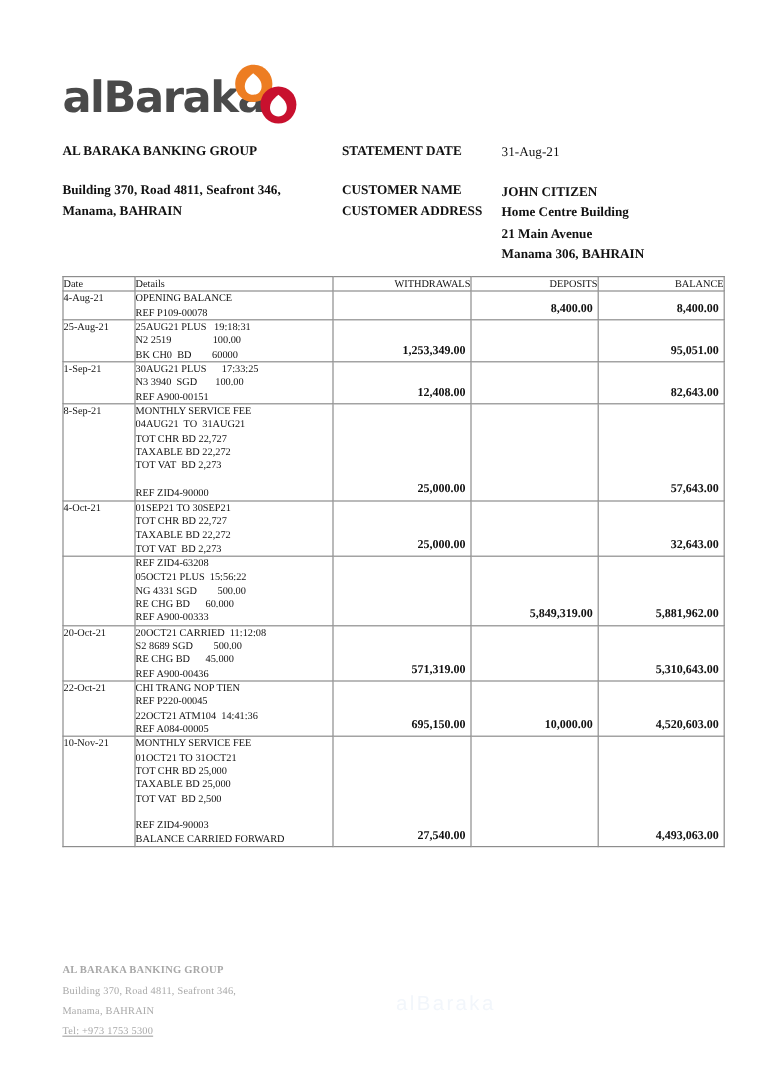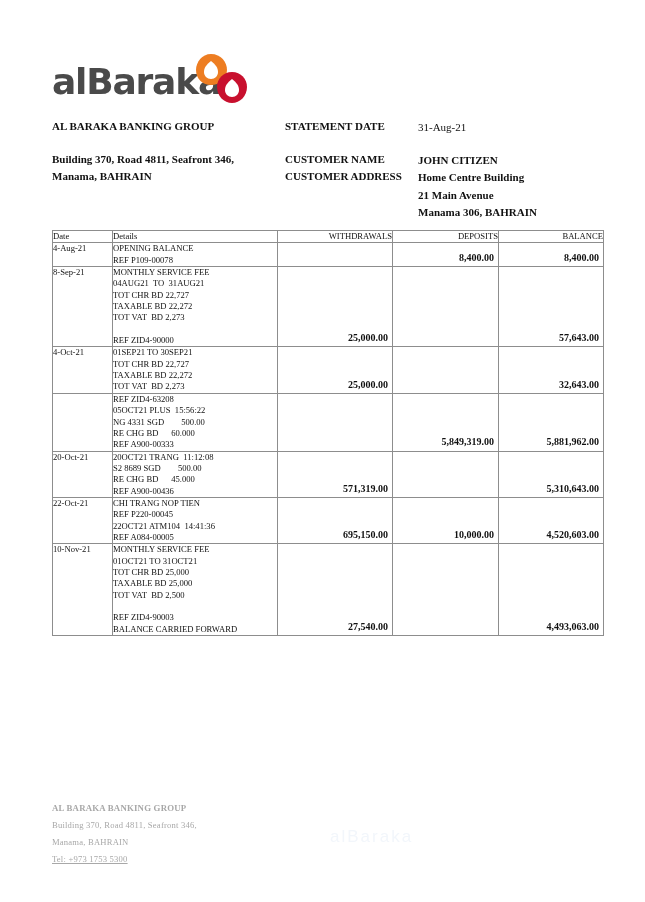--- a/index.html
+++ b/index.html
@@ -219,20 +219,54 @@
               <span class="amt"></span>
             </td>
             <td class="c-amt">
               <span class="amt">8,400.00</span>
             </td>
             <td class="c-amt">
               <span class="amt">8,400.00</span>
             </td>
           </tr>
           <tr>
+            <td class="c-date">25-Aug-21</td>
+            <td class="c-det">
+              <div class="dl">25AUG21 PLUS   19:18:31</div>
+              <div class="dl">N2 2519                100.00</div>
+              <div class="dl">BK CH0  BD        60000</div>
+            </td>
+            <td class="c-amt">
+              <span class="amt">1,253,349.00</span>
+            </td>
+            <td class="c-amt">
+              <span class="amt"></span>
+            </td>
+            <td class="c-amt">
+              <span class="amt">95,051.00</span>
+            </td>
+          </tr>
+          <tr>
+            <td class="c-date">1-Sep-21</td>
+            <td class="c-det">
+              <div class="dl">30AUG21 PLUS      17:33:25</div>
+              <div class="dl">N3 3940  SGD       100.00</div>
+              <div class="dl">REF A900-00151</div>
+            </td>
+            <td class="c-amt">
+              <span class="amt">12,408.00</span>
+            </td>
+            <td class="c-amt">
+              <span class="amt"></span>
+            </td>
+            <td class="c-amt">
+              <span class="amt">82,643.00</span>
+            </td>
+          </tr>
+          <tr>
             <td class="c-date">8-Sep-21</td>
             <td class="c-det">
               <div class="dl">MONTHLY SERVICE FEE</div>
               <div class="dl">04AUG21  TO  31AUG21</div>
               <div class="dl">TOT CHR BD 22,727</div>
               <div class="dl">TAXABLE BD 22,272</div>
               <div class="dl">TOT VAT  BD 2,273</div>
               <div class="dl">&nbsp;</div>
               <div class="dl">REF ZID4-90000</div>
             </td>
@@ -279,21 +313,21 @@
             <td class="c-amt">
               <span class="amt">5,849,319.00</span>
             </td>
             <td class="c-amt">
               <span class="amt">5,881,962.00</span>
             </td>
           </tr>
           <tr>
             <td class="c-date">20-Oct-21</td>
             <td class="c-det">
-              <div class="dl">20OCT21 TRANG  11:12:08</div>
+              <div class="dl">20OCT21 CARRIED  11:12:08</div>
               <div class="dl">S2 8689 SGD        500.00</div>
               <div class="dl">RE CHG BD      45.000</div>
               <div class="dl">REF A900-00436</div>
             </td>
             <td class="c-amt">
               <span class="amt">571,319.00</span>
             </td>
             <td class="c-amt">
               <span class="amt"></span>
             </td>

